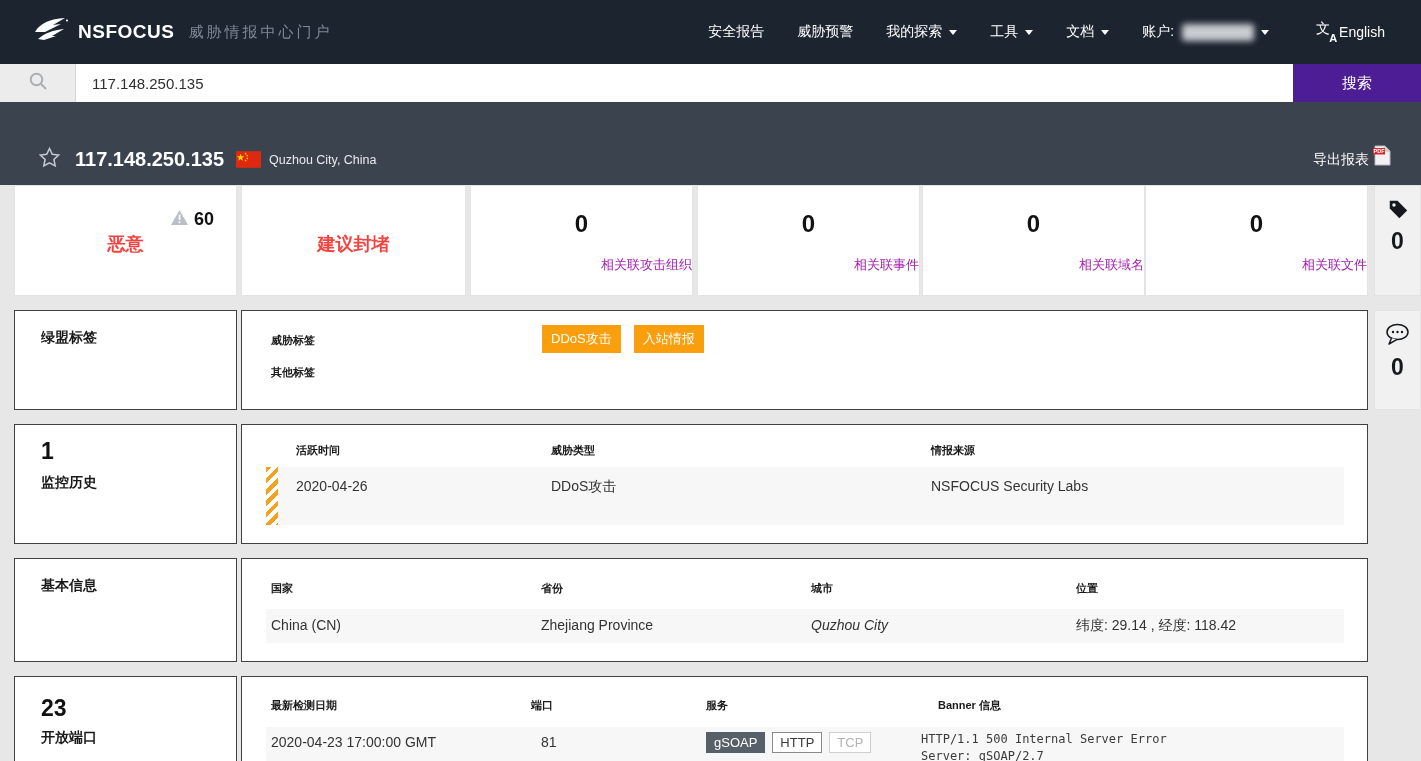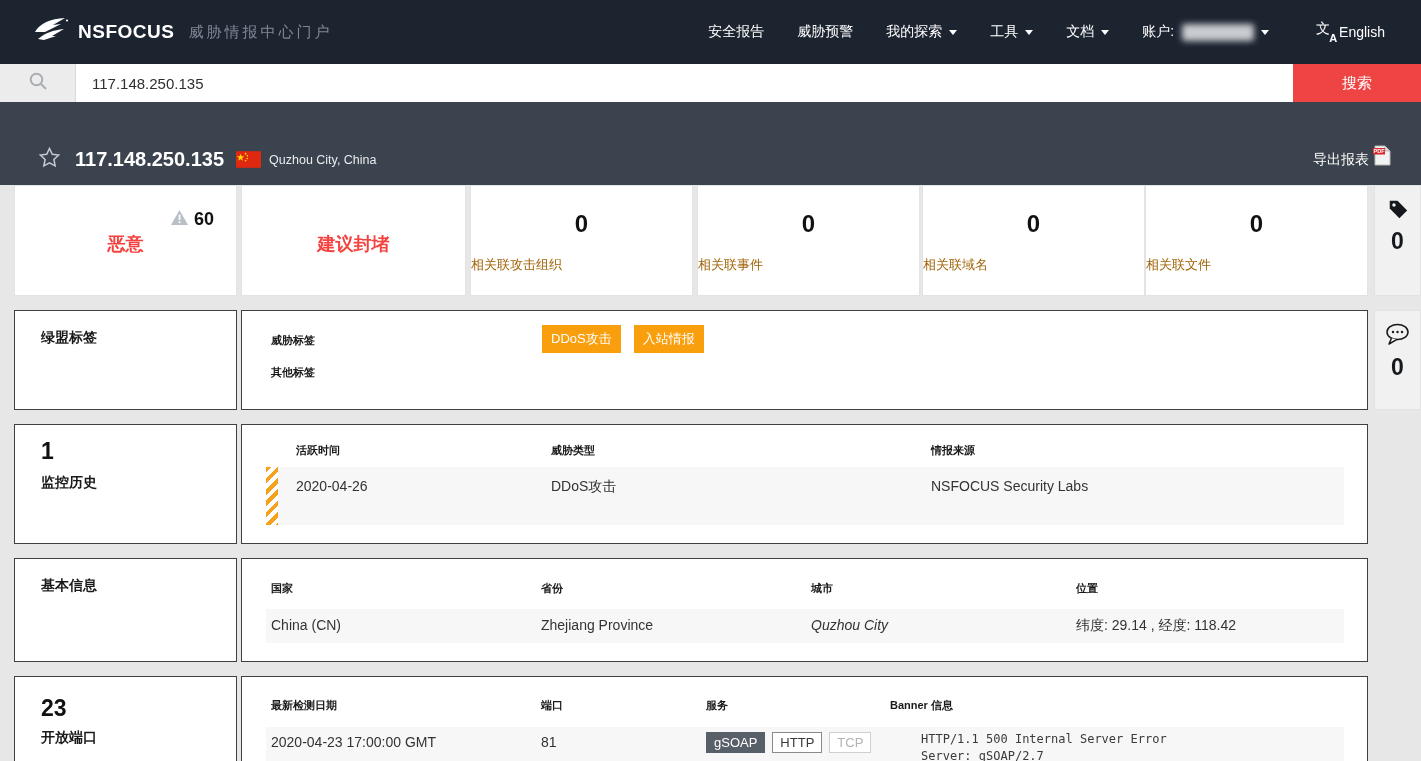--- a/index.html
+++ b/index.html
@@ -24,21 +24,21 @@
   .zi-icon { position:relative; width:21px; height:20px; margin-right:2px; }
   .zi-icon .zi { position:absolute; left:0; top:-2px; font-size:14px; color:#fff; }
   .zi-icon .za { position:absolute; right:0; bottom:-2px; font-size:11px; font-weight:bold; color:#fff; }
 
   
   .searchbar { position:absolute; left:0; top:64px; width:1421px; height:38px; display:flex; background:#fff; }
   .search-icon-cell { width:76px; height:38px; background:#ececec; border-right:1px solid #d8d8d8;
                       display:flex; align-items:center; justify-content:center; }
   .search-input { flex:1; border:none; outline:none; font-size:15px; color:#2f2f2f; padding:0 16px;
                   font-family:"Liberation Sans", sans-serif; }
-  .search-btn { width:128px; height:38px; background:#ef4444; color:#fff; font-size:15px; border:none;
+  .search-btn { width:128px; height:38px; background:#4c1d95; color:#fff; font-size:15px; border:none;
                 cursor:pointer; font-family:"Liberation Sans", sans-serif; }
 
   
   .ipband { position:absolute; left:0; top:102px; width:1421px; height:83px; background:#3b434e; }
   .ipband-inner { position:absolute; left:38px; right:30px; bottom:12px; display:flex; align-items:center; }
   .ip-title { color:#fff; font-size:20px; font-weight:bold; margin-left:14px; }
   .ip-flag { margin-left:12px; display:flex; }
   .ip-loc { color:#e9ebee; font-size:12.5px; margin-left:8px; }
   .export-group { margin-left:auto; display:flex; align-items:center; color:#fdfdfb; font-size:14px; cursor:pointer; }
   .export-group svg { margin-left:4px; margin-top:-6px; }
@@ -48,21 +48,21 @@
   .rail-cell { position:absolute; left:1374px; width:47px; background:#f1f1f1; border:1px solid #e2e2e2;
                display:flex; flex-direction:column; align-items:center; padding-top:12px; cursor:pointer; }
   .rail-num { font-size:23px; font-weight:bold; color:#15181c; margin-top:4px; }
 
   .card { position:absolute; top:185px; height:111px; width:223px; background:#fff; border:1px solid #e3e3e3; }
   .verdict-text { position:absolute; top:46px; left:0; right:0; text-align:center;
                   color:#f5423e; font-size:18px; font-weight:bold; }
   .score-badge { position:absolute; top:23px; right:22px; display:flex; align-items:center; }
   .score-num { font-size:18px; font-weight:bold; color:#111; margin-left:6px; }
   .stat-value { position:absolute; top:24px; left:0; right:0; text-align:center; font-size:24px; font-weight:bold; color:#111; }
-  .stat-label { position:absolute; top:70px; left:0; right:0; text-align:left; font-size:13px; color:#a16207; }
+  .stat-label { position:absolute; top:70px; left:0; right:0; text-align:right; font-size:13px; color:#a21caf; }
 
   .left-title { position:absolute; left:26px; font-size:14px; font-weight:bold; color:#1a1a1a; }
   .big-num { position:absolute; left:26px; font-size:23px; font-weight:bold; color:#111; }
 
   .col-header { position:absolute; font-size:11px; font-weight:bold; color:#1a1a1a; white-space:nowrap; }
   .col-value { position:absolute; font-size:14px; color:#333; white-space:nowrap; }
   .gray-band { position:absolute; left:24px; width:1078px; background:#f7f7f7; }
   .stripe-bar { position:absolute; left:24px; width:12px;
                 background:repeating-linear-gradient(135deg,#f5a11d 0 4px,#ffffff 4px 8px); }
 
@@ -268,23 +268,23 @@
     <div class="col-value" style="left:569px; top:58px;font-style:italic;">Quzhou City</div>
     <div class="col-value" style="left:834px; top:58px;">纬度: 29.14 , 经度: 118.42</div>
   </div>
 
   <div class="panel" style="left:14px; top:676px; width:223px; height:130px;">
     <div class="big-num" style="top:18px;">23</div>
     <div class="left-title" style="top:52px;">开放端口</div>
   </div>
   <div class="panel" style="left:241px; top:676px; width:1127px; height:130px;">
     <div class="col-header" style="left:29px; top:21px;">最新检测日期</div>
-    <div class="col-header" style="left:299px; top:21px;">端口</div>
+    <div class="col-header" style="left:289px; top:21px;">端口</div>
     <div class="col-header" style="left:464px; top:21px;">服务</div>
-    <div class="col-header" style="left:648px; top:21px;">Banner 信息</div>
+    <div class="col-header" style="left:696px; top:21px;">Banner 信息</div>
     <div class="gray-band" style="top:50px; height:78px;"></div>
     <div class="col-value" style="left:29px; top:57px;">2020-04-23 17:00:00 GMT</div>
     <div class="col-value" style="left:299px; top:57px;">81</div>
     <div class="svc-row">
       <span class="svc-dark">gSOAP</span>
       <span class="svc-light">HTTP</span>
       <span class="svc-dim">TCP</span>
     </div>
     <div class="banner-text"><span>HTTP/1.1 500 Internal Server Error</span>
 <span>Server: gSOAP/2.7</span></div>

